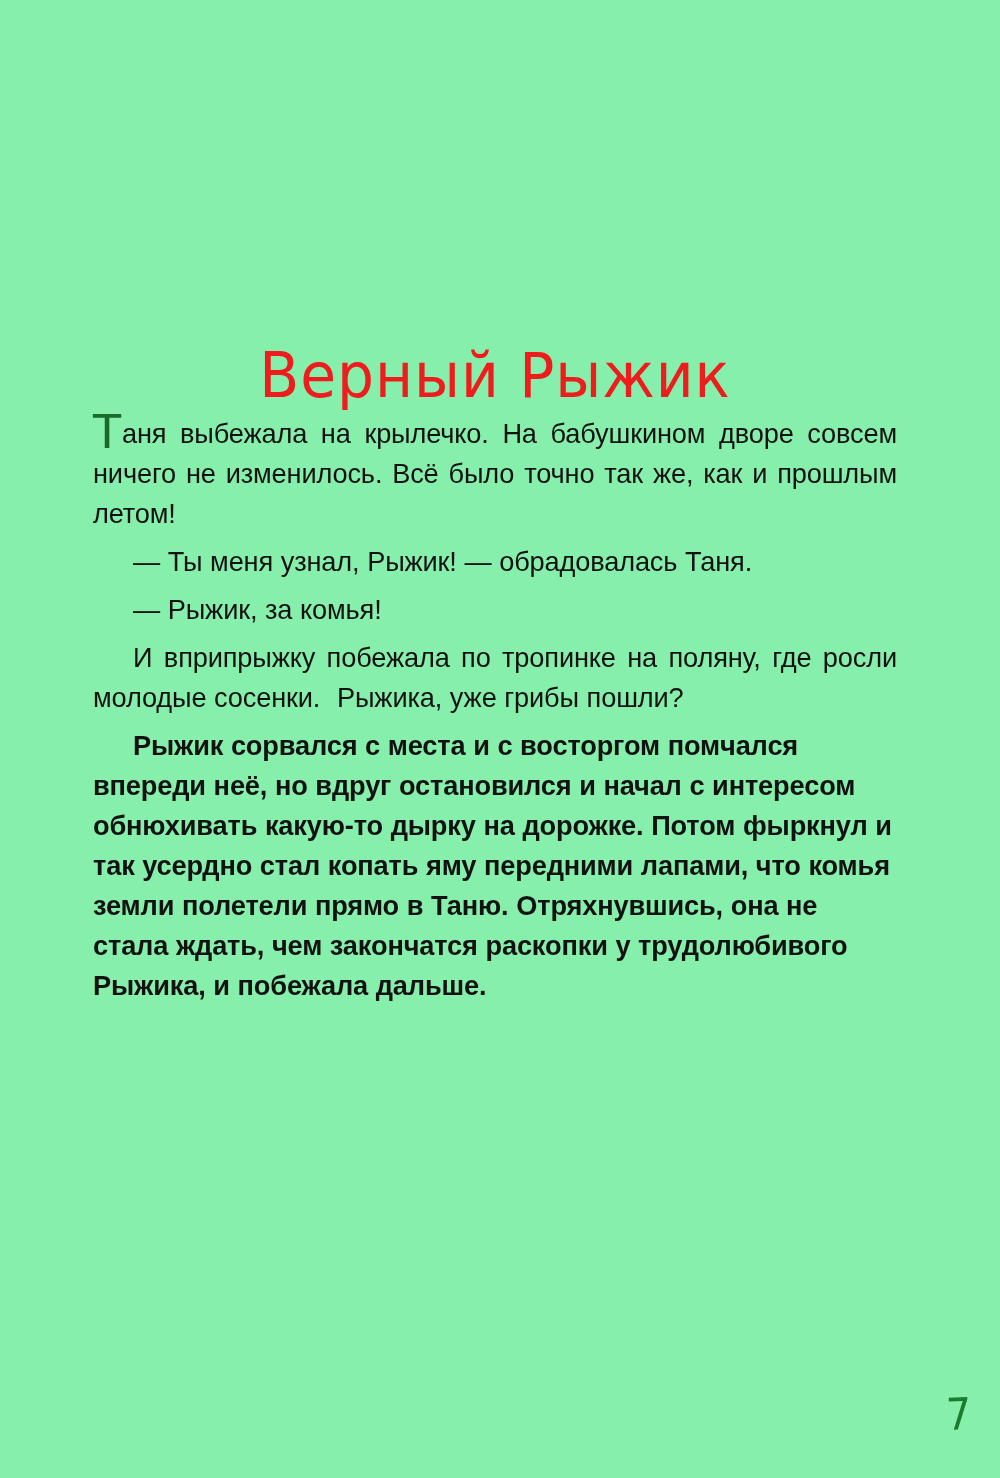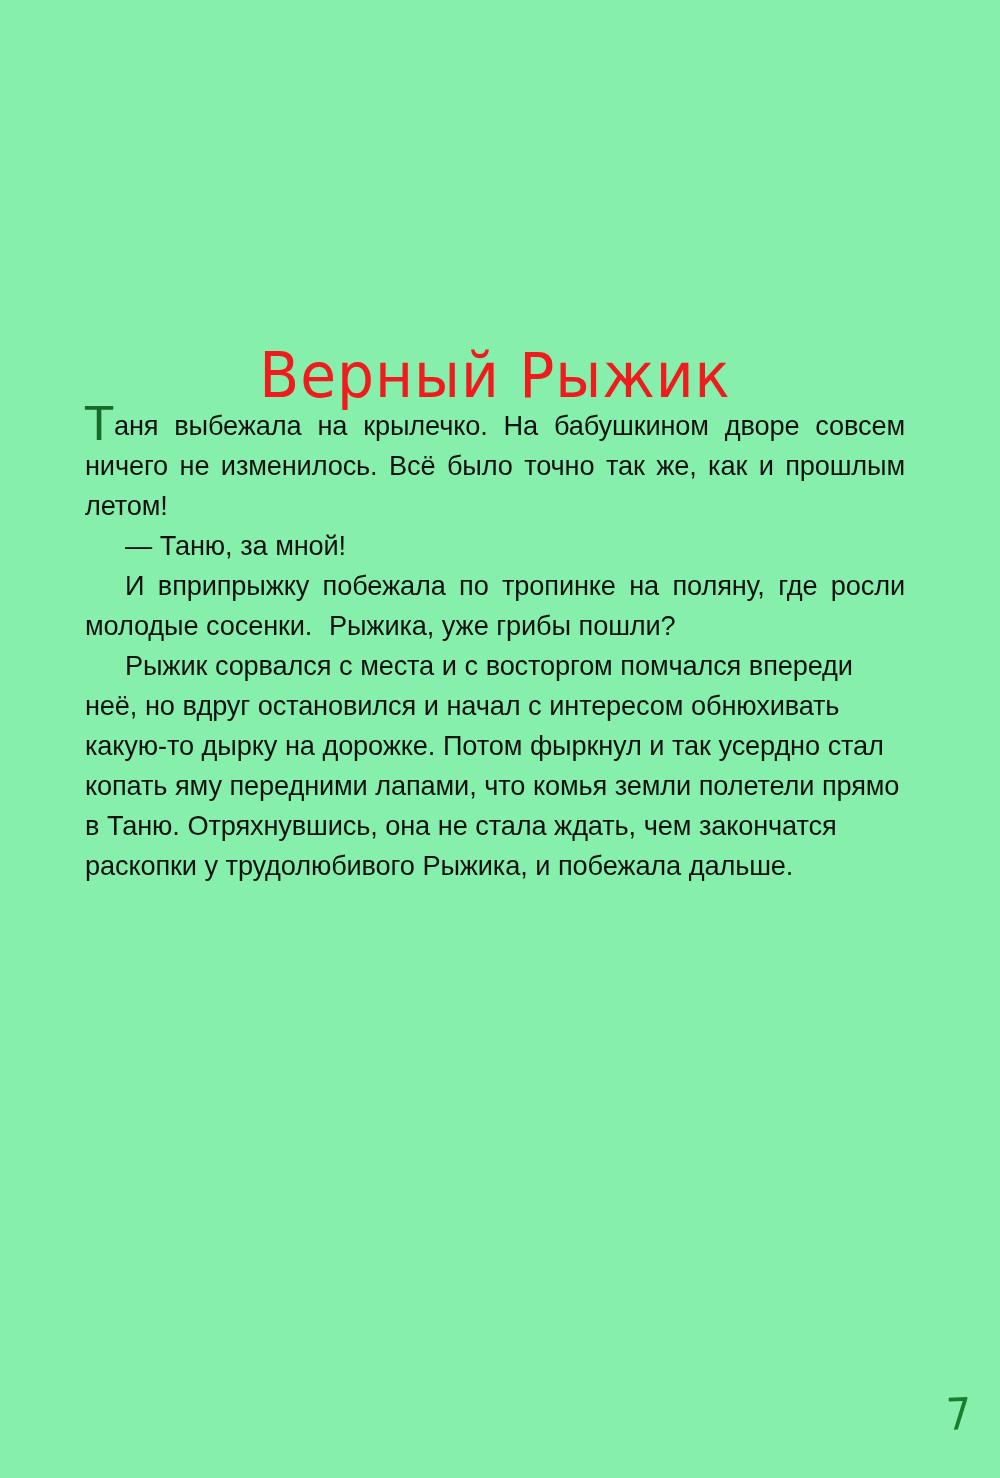--- a/index.html
+++ b/index.html
@@ -59,31 +59,32 @@
     font-size: 27.2px;
     line-height: 40px;
     text-align: justify;
     text-justify: inter-word;
     font-family: "Liberation Sans", sans-serif;
     letter-spacing: -0.15px;
     word-spacing: 0.3px;
   }
 
   .body-text p {
-    margin: 0;
+    margin: 8px;
     text-indent: 40px;
     text-align: justify;
   }
 
   .body-text p.first {
     text-indent: 0;
   }
 
   .body-text p:last-child {
     text-align: left;
+    font-weight: bold;
   }
 
   
   .dropcap {
     color: #1a6b2a;
     font-family: "DejaVu Sans", sans-serif;
     font-size: 46px;
     line-height: 0;
     font-weight: 400;
     vertical-align: -2px;
@@ -118,24 +119,25 @@
 <div class="page">
   <div class="page-inner">
 
     <h1 class="story-title">Верный Рыжик</h1>
 
     <div class="body-text">
 
       <p class="first"><span class="dropcap">Т</span><span>аня выбежала на крылечко. На бабушкином дворе совсем ничего не изменилось. Всё было точно так же, как и прошлым летом!</span></p>
 
 
+      <p><span>— Ты меня узнал, Рыжик! — обрадовалась Таня.</span></p>
 
 
 
-      <p><span>— Таню, за мной!</span></p>
+      <p><span>— Рыжик, за комья!</span></p>
 
       <p><span>И вприпрыжку побежала по тропинке на поляну, где росли молодые сосенки.</span><span class="wide-space"></span> <span>Рыжика, уже грибы пошли?</span></p>
 
       <p><span>Рыжик сорвался с места и с восторгом помчался впереди неё, но вдруг остановился и начал с интересом обнюхивать какую-то дырку на дорожке. Потом фыркнул и так усердно стал копать яму передними лапами, что комья земли полетели прямо в Таню. Отряхнувшись, она не стала ждать, чем закончатся раскопки у трудолюбивого Рыжика, и побежала дальше.</span></p>
 
     </div>
   </div>
 
   <div class="page-number">7</div>
 </div>

